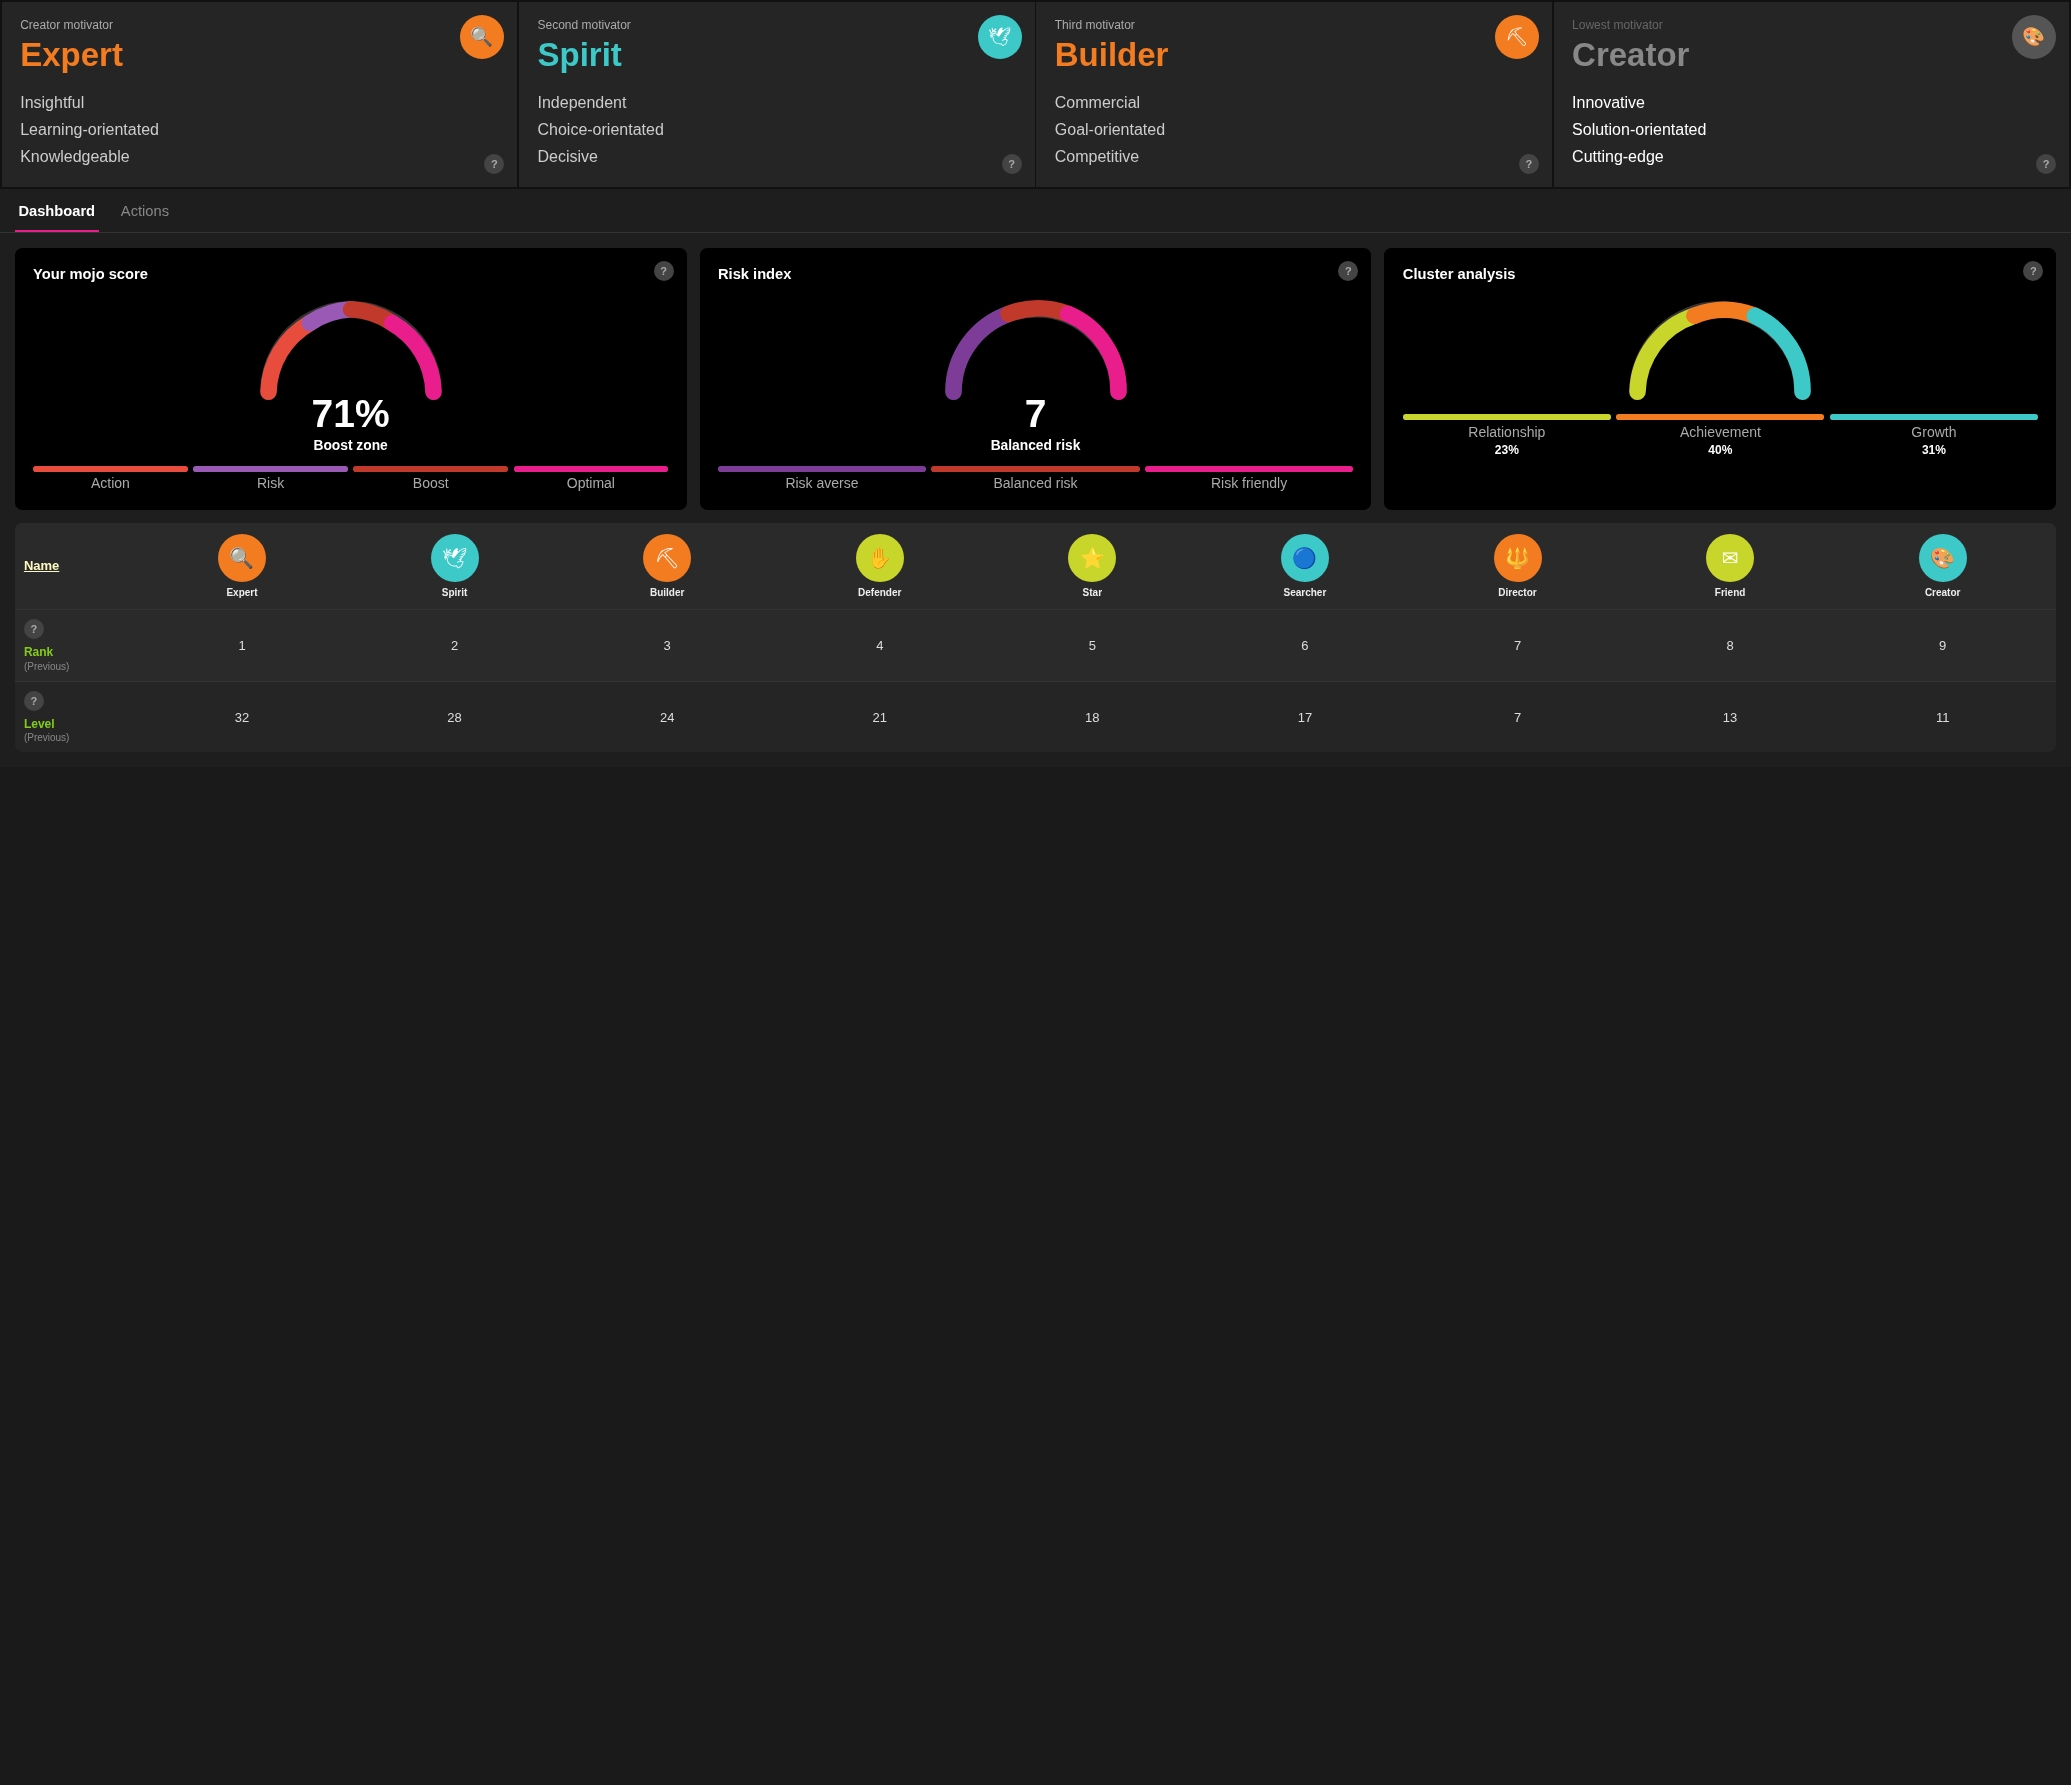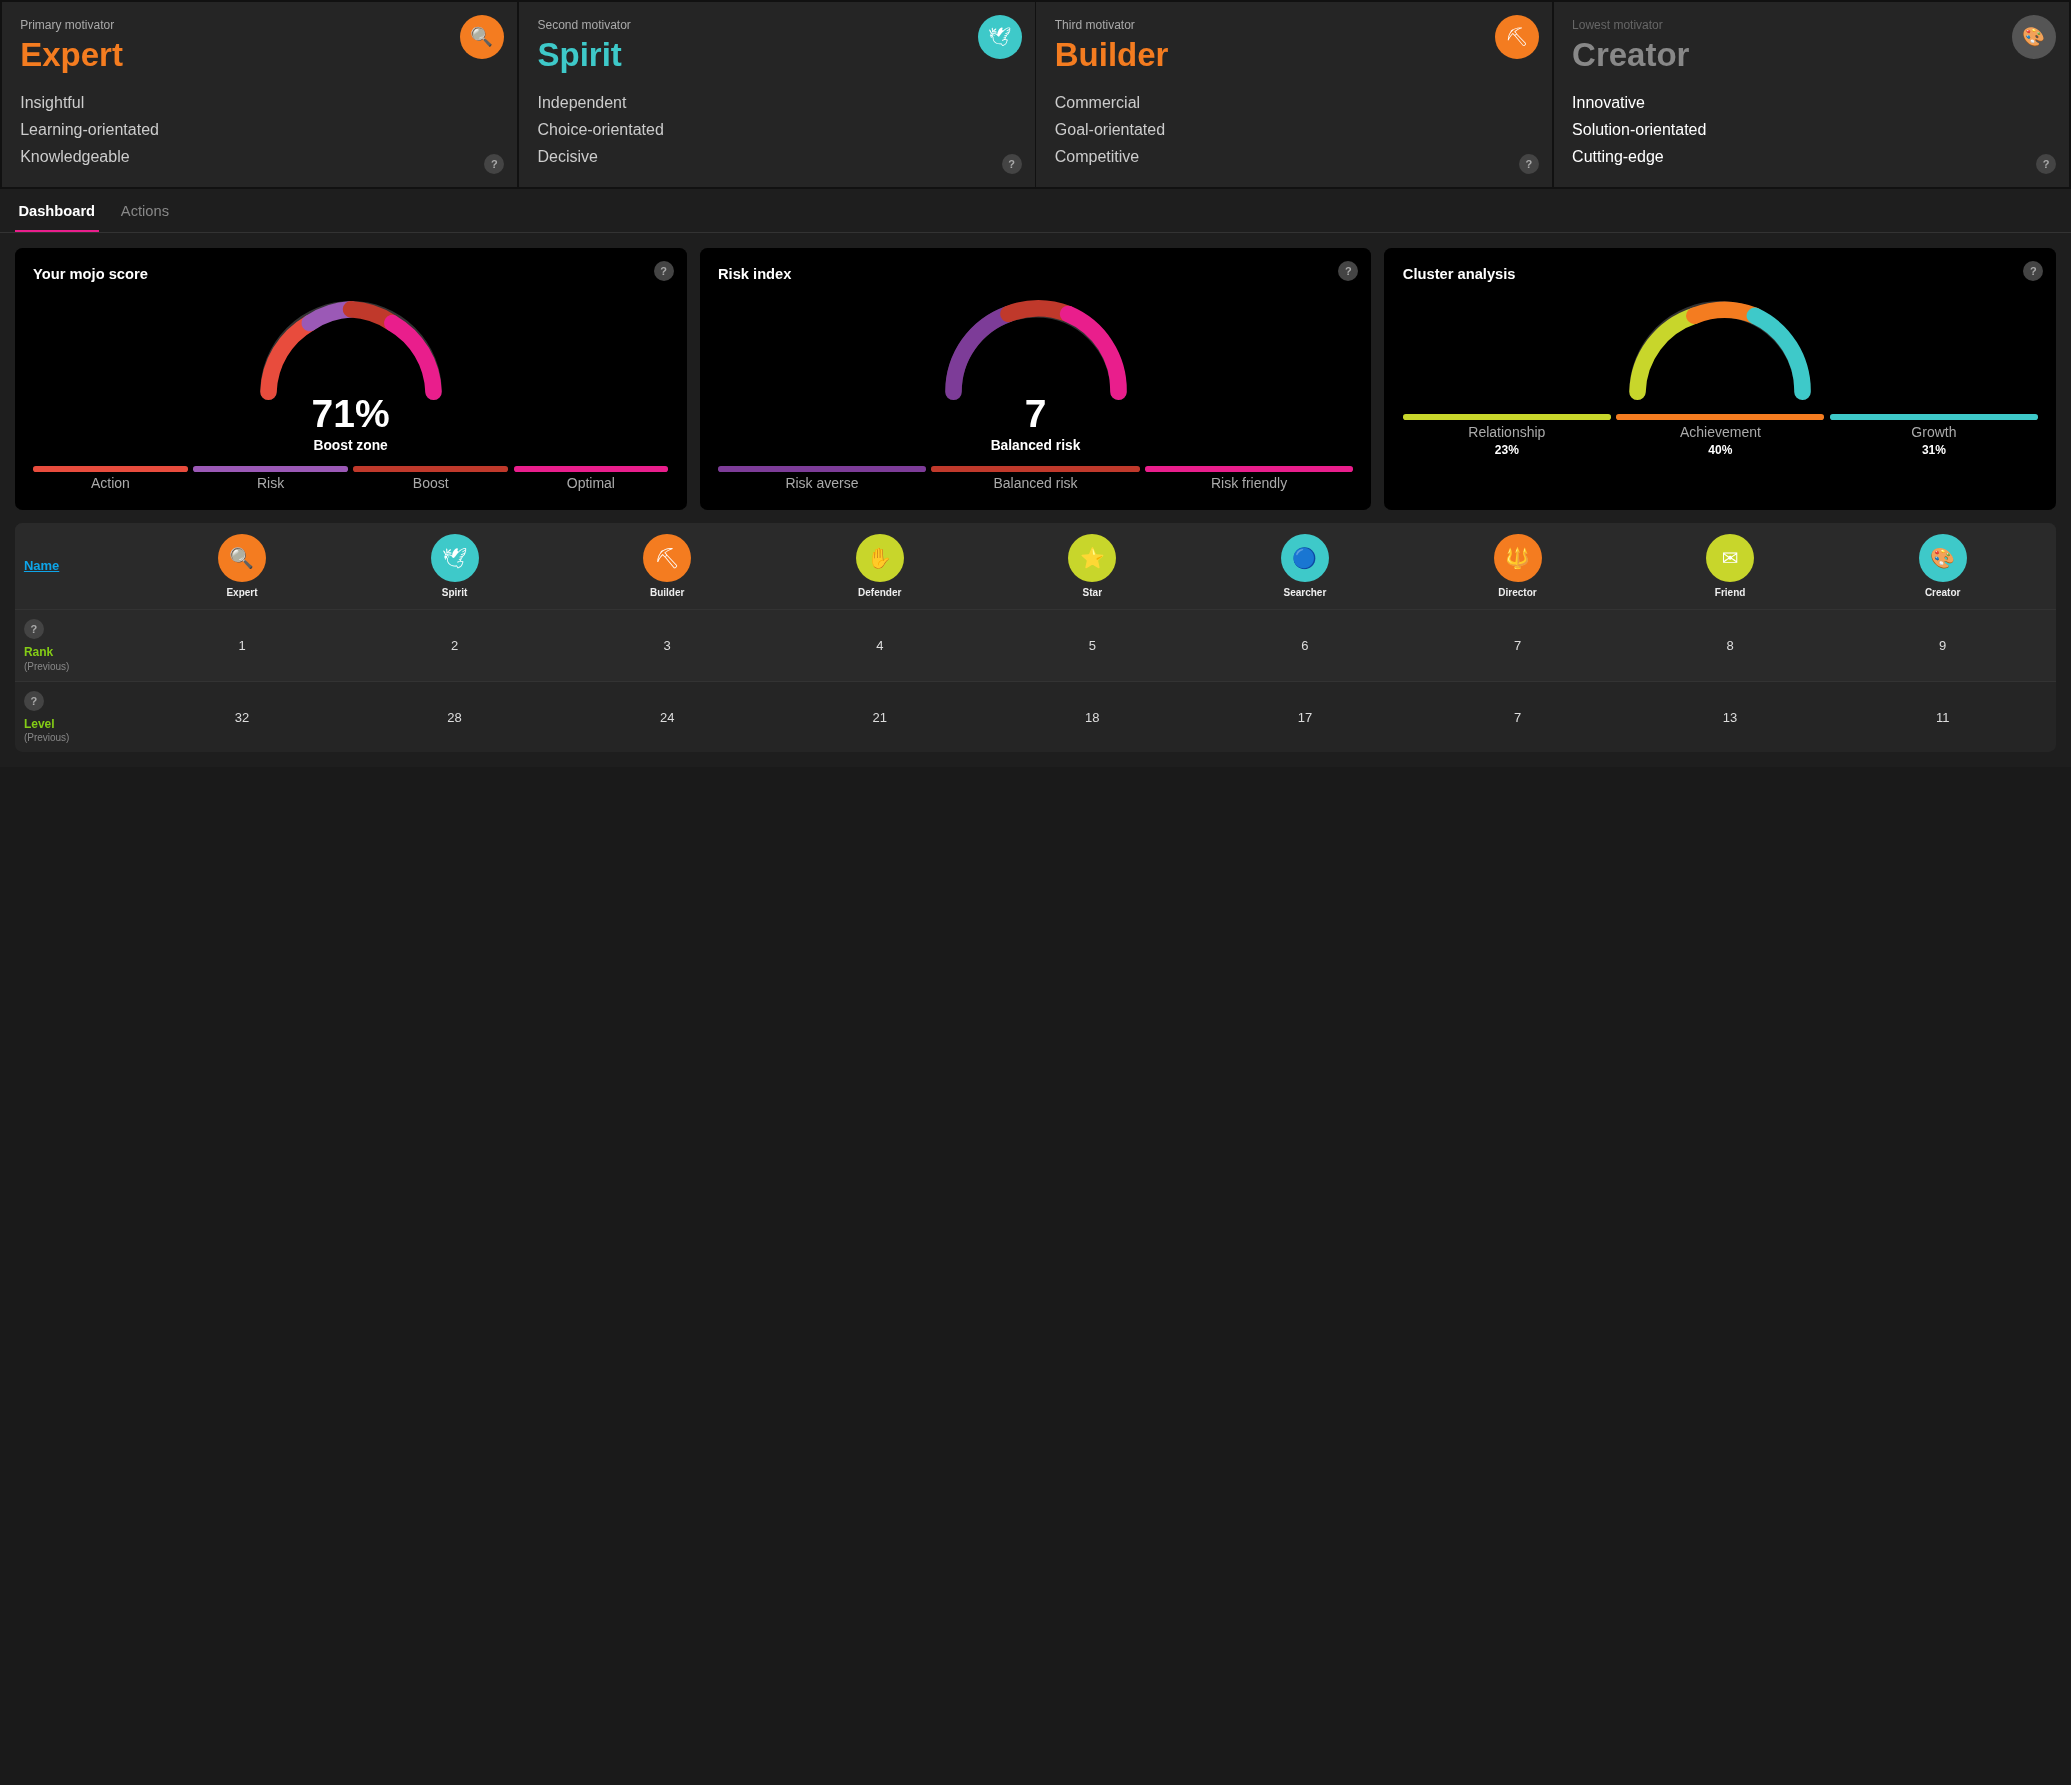--- a/index.html
+++ b/index.html
@@ -224,21 +224,21 @@
     }
     .archetype-label {
       font-size: 10px;
       font-weight: 600;
       text-align: center;
       color: #eee;
     }
     .table-name-header {
       font-size: 13px;
       font-weight: 700;
-      color: #0ea5e9;
+      color: #fef9c3;
       align-self: center;
       text-decoration: underline;
     }
 
     .table-data-row {
       display: grid;
       grid-template-columns: 110px repeat(9, 1fr);
       padding: 9.2px 9.2px;
       border-top: 0.9px solid #333;
       align-items: center;
@@ -279,21 +279,21 @@
       text-align: center;
       font-size: 13px;
       color: #ddd;
     }
   </style>
 </head>
 <body>
 
 <div class="motivators-row">
 <div class="motivator-card">
-      <div class="label">Primary motivator</div>
+      <div class="label">Creator motivator</div>
       <div class="title orange">Expert</div>
       <div class="traits">Insightful<br>Learning-orientated<br>Knowledgeable</div>
       <div class="motivator-icon icon-orange" style="font-size:18.4px;">🔍</div>
       <div class="help-icon">?</div>
     </div>
     <div class="motivator-card">
       <div class="label">Second motivator</div>
       <div class="title teal">Spirit</div>
       <div class="traits">Independent<br>Choice-orientated<br>Decisive</div>
       <div class="motivator-icon icon-teal" style="font-size:18.4px;">🕊</div>

